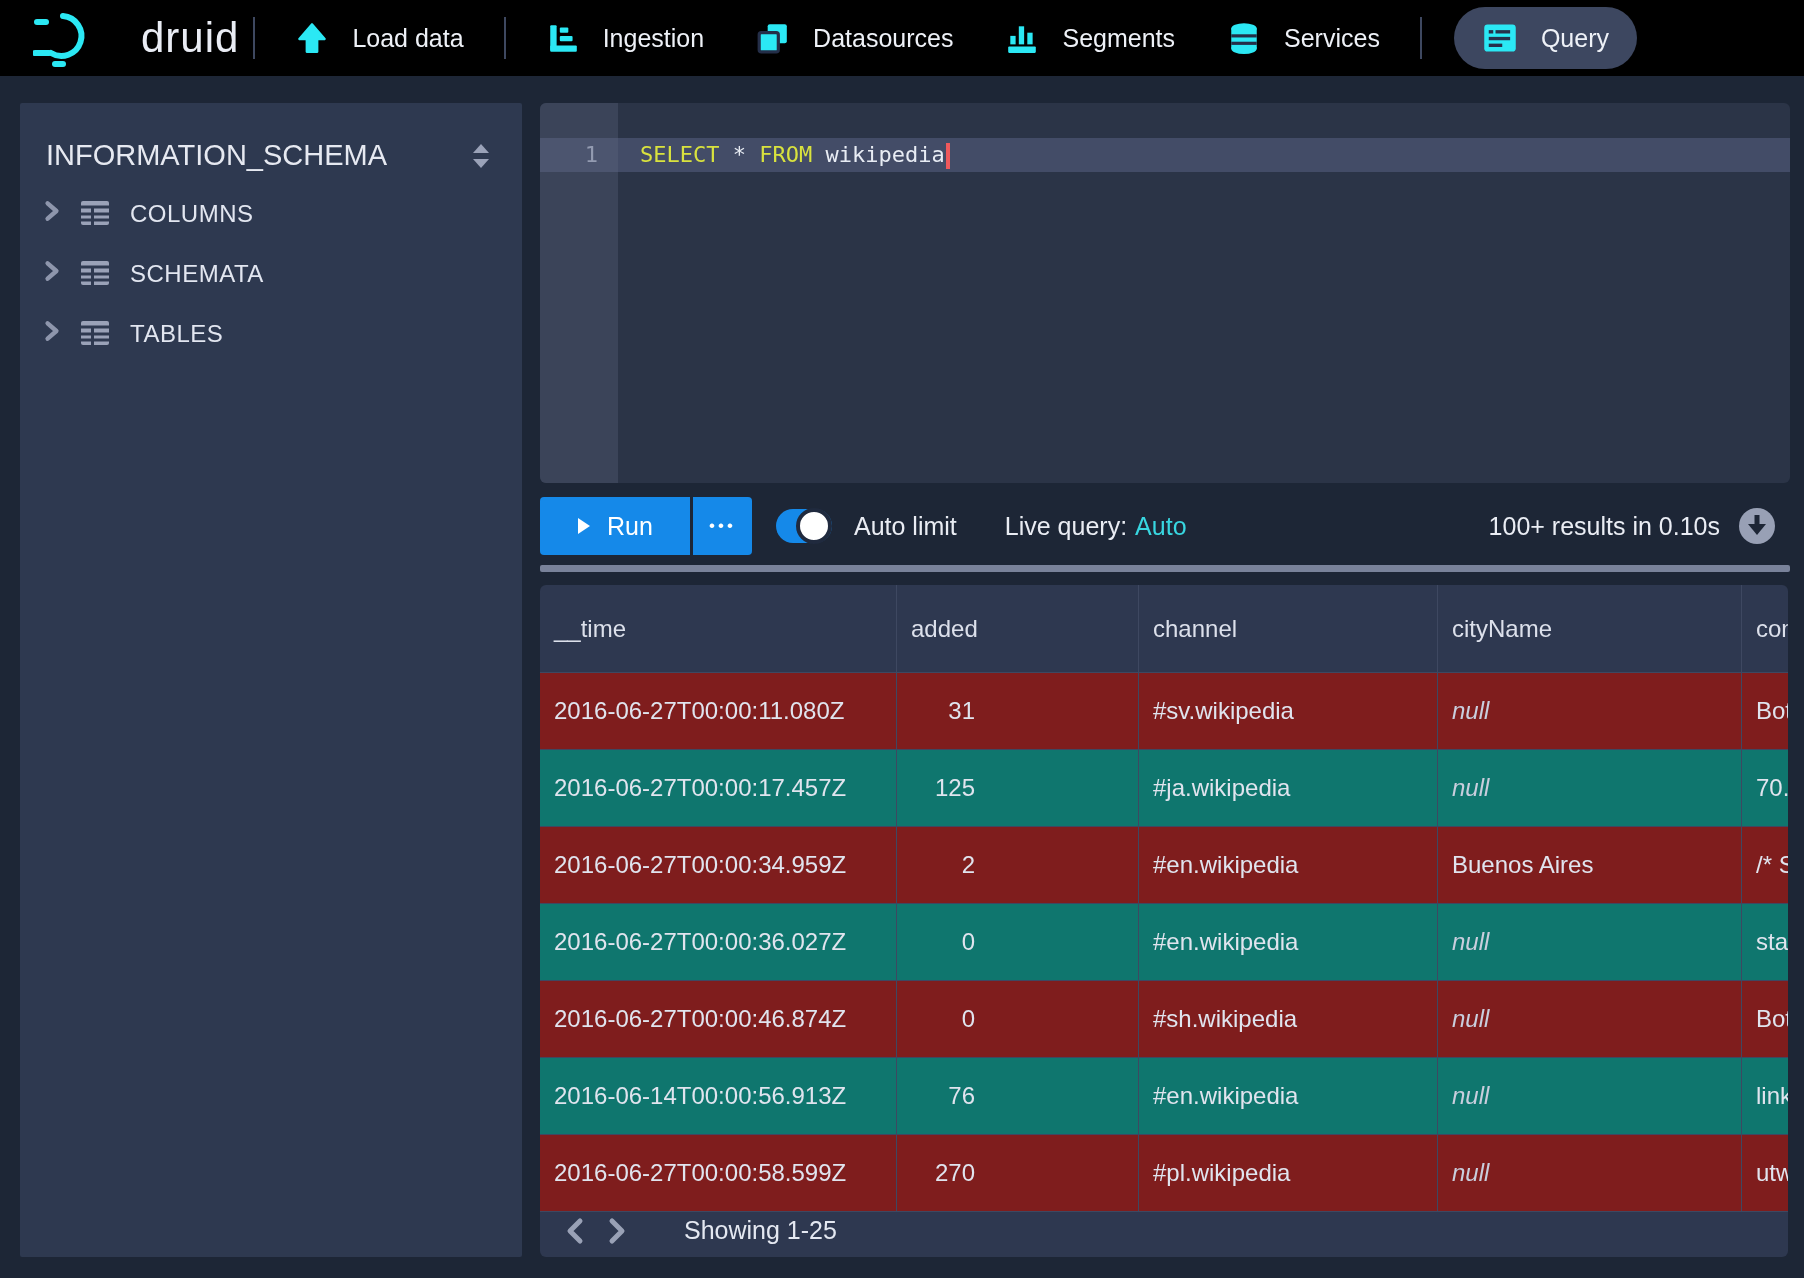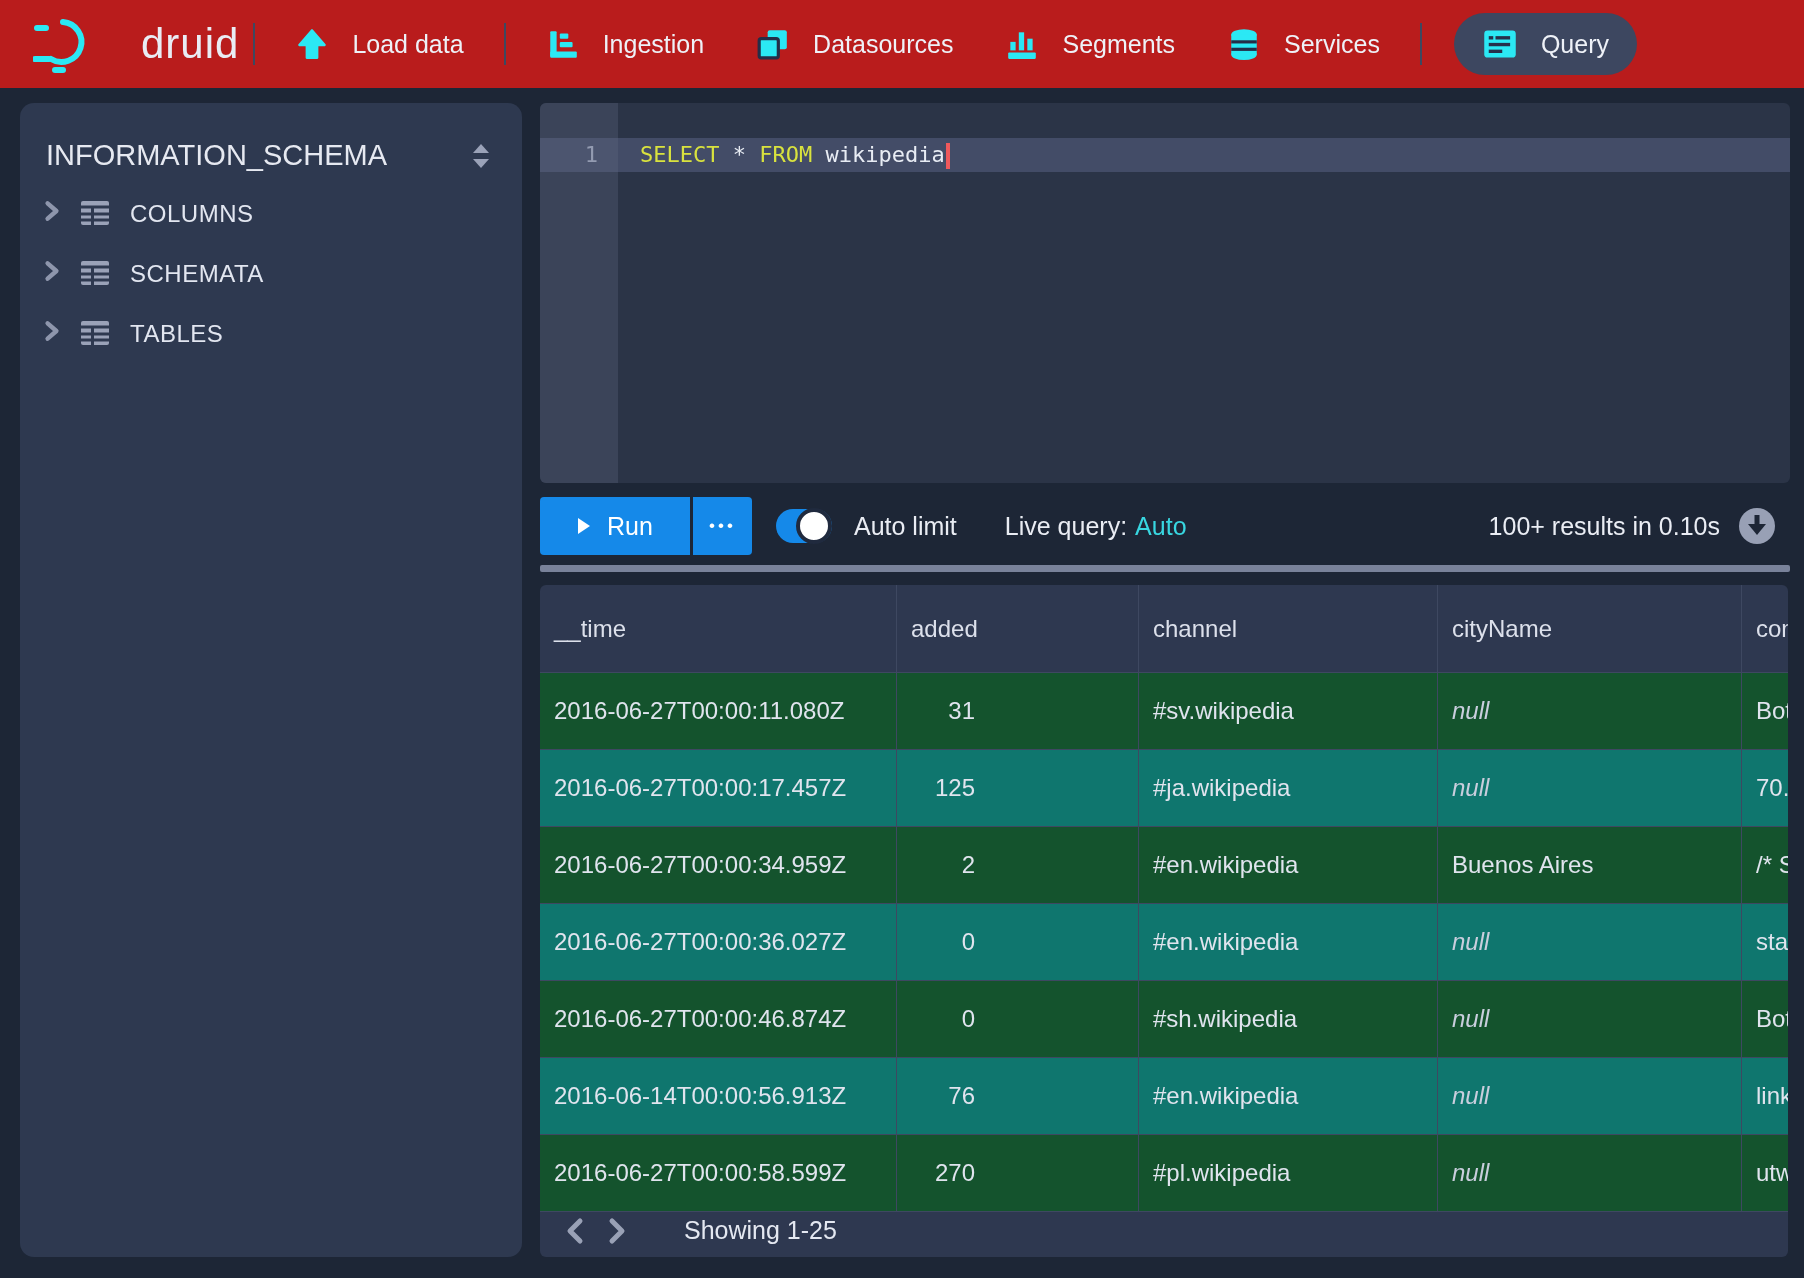--- a/index.html
+++ b/index.html
@@ -1,30 +1,30 @@
 <!DOCTYPE html>
 <html><head>
 <meta charset="utf-8">
 <style>
   html,body{margin:0;padding:0;background:#131b2b;}
   .screen{position:relative;width:1804px;height:1278px;overflow:hidden;
           background:#1d2636;font-family:"Liberation Sans",sans-serif;
           -webkit-font-smoothing:antialiased;}
   
-  .navbar{position:absolute;left:0;top:0;width:1804px;height:88px;background:#b91c1c;
+  .navbar{position:absolute;left:0;top:0;width:1804px;height:76px;background:#000000;
           display:flex;align-items:center;color:#eef1f7;font-size:25px;}
   .brand{display:flex;align-items:center;margin-left:33px;cursor:pointer;}
   .brand-text{font-size:42px;color:#e9ecf4;margin-left:16px;letter-spacing:1px;}
   .nav-divider{width:2px;height:42px;background:#3e4860;margin:0 14px;}
   .nav-item{display:flex;align-items:center;gap:23px;margin:0 26px;cursor:pointer;white-space:nowrap;}
   .nav-item.active{background:#3d4760;border-radius:34px;height:62px;padding:0 28px;margin:0 14px 0 18px;}
   .nav-icon{flex:0 0 auto;display:block;}
   
   .sidebar{position:absolute;left:20px;top:103px;width:502px;height:1154px;
-           background:#2e3950;border-radius:14px;}
+           background:#2e3950;border-radius:2px;}
   .sidebar-header{display:flex;align-items:center;justify-content:space-between;
                   padding:36px 28px 0 26px;}
   .schema-title{font-size:29px;color:#e6e9f1;cursor:pointer;}
   .tree{margin-top:28px;}
   .tree-item{display:flex;align-items:flex-start;height:60px;padding-left:22px;cursor:pointer;}
   .tree-item .chev{margin-right:18px;}
   .tree-item .tbl{margin-right:20px;}
   .tree-label{font-size:24px;color:#e2e6f0;letter-spacing:.5px;}
   
   .editor-panel{position:absolute;left:540px;top:103px;width:1250px;height:380px;
@@ -65,21 +65,21 @@
                  background:#2e3850;border-radius:6px;overflow:hidden;font-size:24px;}
   .rheader{display:flex;height:87px;border-bottom:1px solid #3e4861;color:#dce0eb;}
   .hcell,.cell{display:flex;align-items:center;padding-left:14px;box-sizing:border-box;
                border-right:1px solid #3e4861;overflow:hidden;white-space:nowrap;}
   .col-time{width:357px;flex:0 0 auto;}
   .col-added{width:242px;flex:0 0 auto;}
   .col-channel{width:299px;flex:0 0 auto;}
   .col-city{width:304px;flex:0 0 auto;}
   .col-comment{flex:1;border-right:none;}
   .rrow{display:flex;height:76px;border-bottom:1px solid #3e4861;color:#e0e4ee;cursor:default;}
-  .rrow.odd{background:#14532d;}
+  .rrow.odd{background:#7f1d1d;}
   .rrow.even{background:#0f766e;}
   .num-val{display:inline-block;width:64px;text-align:right;}
   .null-val{font-style:italic;color:#c9cedd;}
   .pagination{position:absolute;left:0;right:0;bottom:0;height:53px;display:flex;align-items:center;
               padding-left:14px;color:#e4e8f1;font-size:25px;}
   .page-btn{background:none;border:none;padding:0;margin:0 10px 0 10px;cursor:pointer;display:flex;}
   .page-label{margin-left:46px;text-align:right;}
 </style>
 </head>
 <body>

